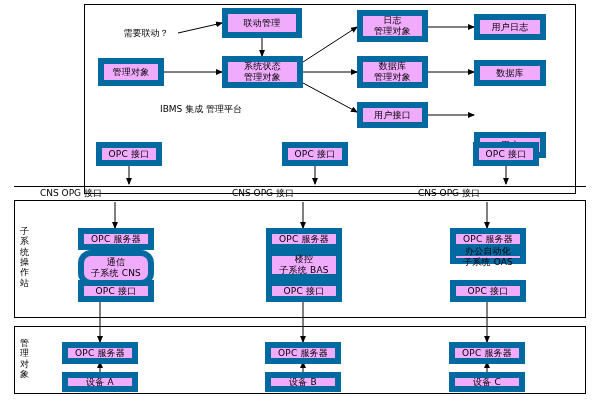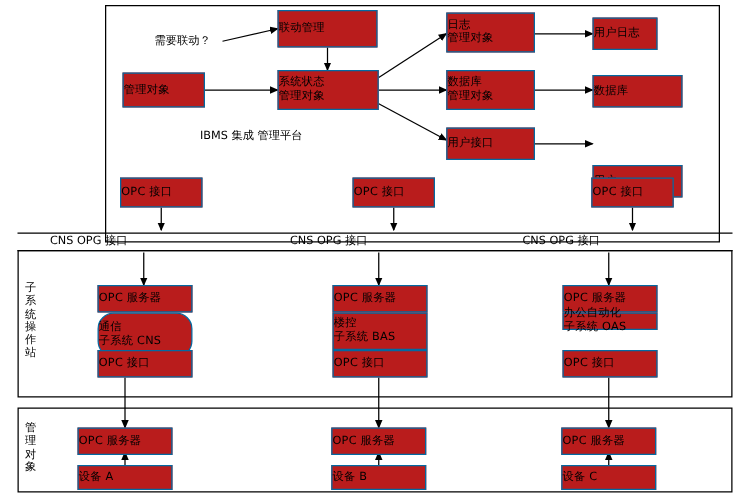--- a/index.html
+++ b/index.html
@@ -13,26 +13,26 @@
     font-family: "DejaVu Sans", "Liberation Sans", sans-serif;
     overflow: hidden;
   }
   #stage {
     position: relative;
     width: 600px;
     height: 400px;
   }
   .box {
     position: absolute;
-    border: 1px solid #0369a1;
-    background: #b91c1c;
+    border: 6px solid #0369a1;
+    background: #f0abfc;
     box-sizing: border-box;
     display: flex;
     flex-direction: column;
-    align-items: flex-start;
+    align-items: center;
     justify-content: center;
     text-align: center;
     font-size: 9px;
     line-height: 1.22;
     color: #000;
     letter-spacing: 0.2px;
   }
   .box span {
     display: block;
     white-space: nowrap;
@@ -152,21 +152,21 @@
 
   <div class="box" style="left:357px; top:56px; width:71px; height:32px;">
     <span>数据库</span>
     <span>管理对象</span>
   </div>
 
   <div class="box" style="left:357px; top:102px; width:71px; height:26px;">
     <span>用户接口</span>
   </div>
 
-  <div class="box" style="left:474px; top:14px; width:52px; height:26px;">
+  <div class="box" style="left:474px; top:14px; width:72px; height:26px;">
     <span>用户日志</span>
   </div>
 
   <div class="box" style="left:474px; top:60px; width:72px; height:26px;">
     <span>数据库</span>
   </div>
 
   <div class="box" style="left:474px; top:102px; width:72px; height:26px;margin-top:30px;">
     <span>用户</span>
   </div>

